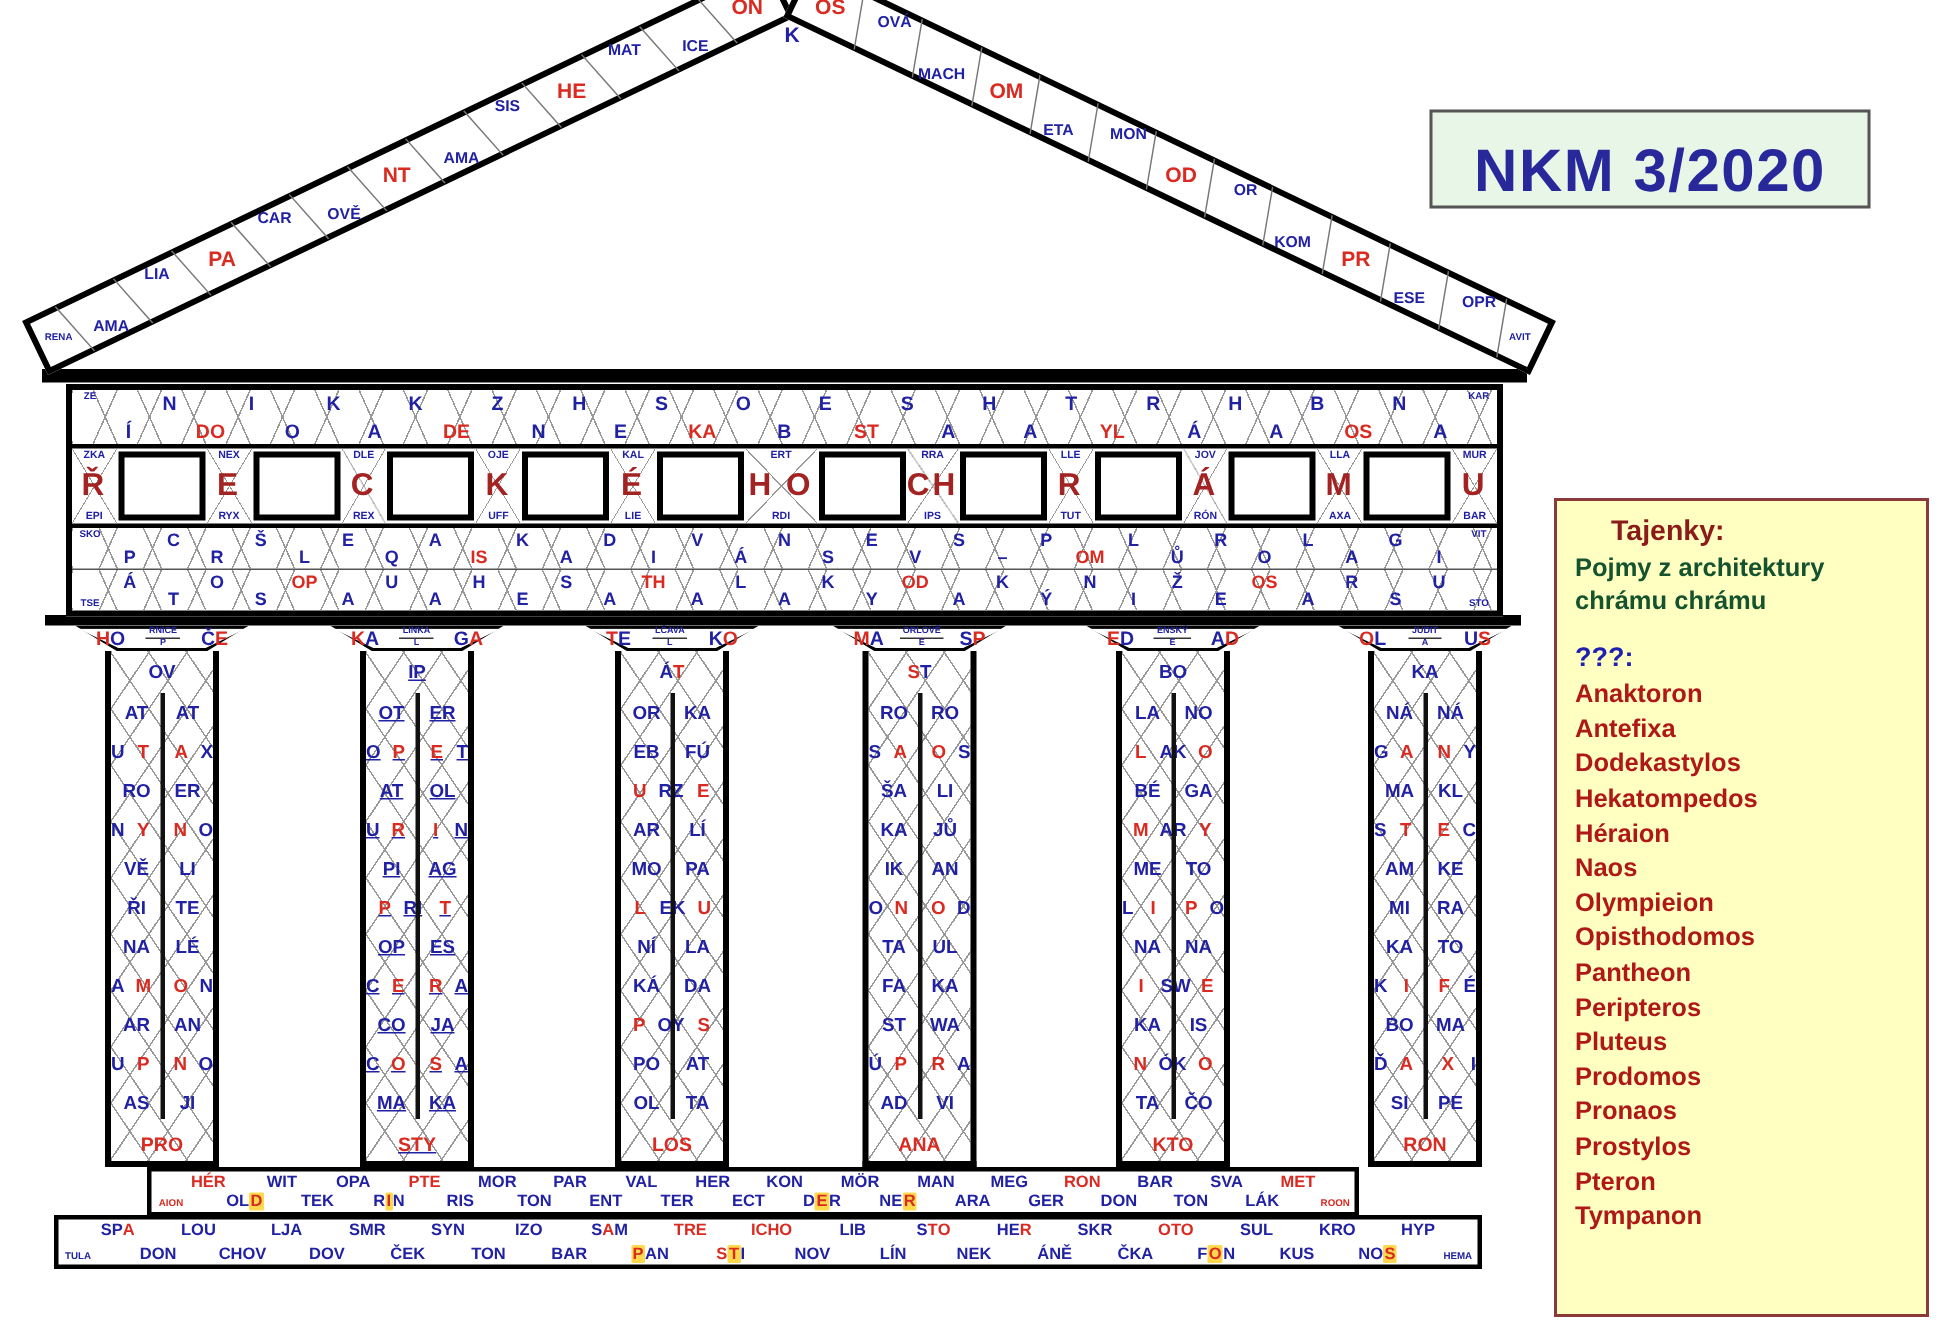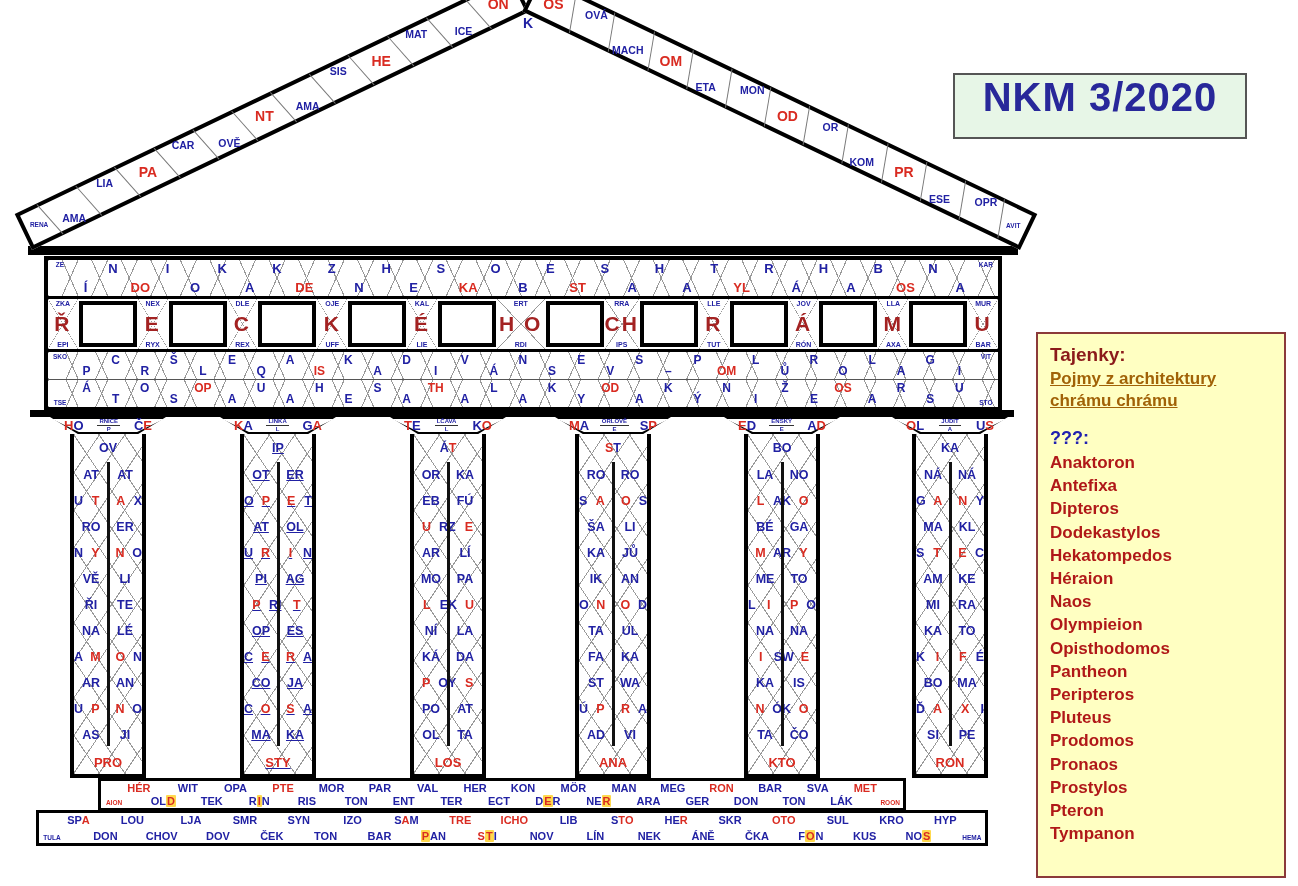--- a/index.html
+++ b/index.html
@@ -78,26 +78,26 @@
         font-weight:bold;font-size:13px;}
   
   .baseA{position:absolute;left:98px;top:778px;width:808px;height:33px;
          border:3px solid #000;box-sizing:border-box;background:#fff;}
   .baseB{position:absolute;left:36px;top:810px;width:952px;height:36px;
          border:3px solid #000;box-sizing:border-box;background:#fff;}
   .baseA .zz,.baseB .zz{font-size:11px;}
   .baseA .zz.sm,.baseB .zz.sm{flex:0 0 26px;font-size:6.5px;align-items:flex-end;padding-bottom:2px;}
   
   .nkm{position:absolute;left:953px;top:73px;width:290px;height:62px;background:#e7f6e7;
-       border:2px solid #555;display:flex;align-items:flex-start;justify-content:center;
+       border:2px solid #555;display:flex;align-items:flex-end;justify-content:center;
        font-size:40px;font-weight:bold;color:#28289a;letter-spacing:1px;}
   .panel{position:absolute;left:1036px;top:332px;width:250px;height:546px;background:#ffffc2;
        border:2px solid #8b3a3a;box-sizing:border-box;padding:10px 12px;}
-  .p-head{color:#8b1a1a;font-weight:bold;font-size:19px;margin-bottom:2px;}
-  .p-sub{color:#a16207;font-weight:bold;font-size:17px;line-height:22px;text-decoration:underline;}
+  .p-head{color:#8b1a1a;font-weight:bold;font-size:19px;margin-bottom:2px;margin-left:24px;}
+  .p-sub{color:#14532d;font-weight:bold;font-size:17px;line-height:22px;}
   .p-q{color:#2020b0;font-weight:bold;font-size:18px;margin-top:16px;margin-bottom:2px;}
   .p-ans{color:#b01818;font-weight:bold;font-size:17px;line-height:23.2px;}
 </style>
 </head>
 <body>
 
 <div class="stage">
 
   <div class="nkm">
     <span>NKM 3/2020</span>
@@ -861,21 +861,20 @@
   <div class="panel">
     <div class="p-head">Tajenky:</div>
     <div id="p-sub">
         <div class="p-sub">Pojmy z architektury</div>
         <div class="p-sub">chrámu chrámu</div>
       </div>
     <div class="p-q">???:</div>
     <div id="p-answers">
         <div class="p-ans">Anaktoron</div>
         <div class="p-ans">Antefixa</div>
-        <div class="p-ans">Dipteros</div>
         <div class="p-ans">Dodekastylos</div>
         <div class="p-ans">Hekatompedos</div>
         <div class="p-ans">Héraion</div>
         <div class="p-ans">Naos</div>
         <div class="p-ans">Olympieion</div>
         <div class="p-ans">Opisthodomos</div>
         <div class="p-ans">Pantheon</div>
         <div class="p-ans">Peripteros</div>
         <div class="p-ans">Pluteus</div>
         <div class="p-ans">Prodomos</div>

